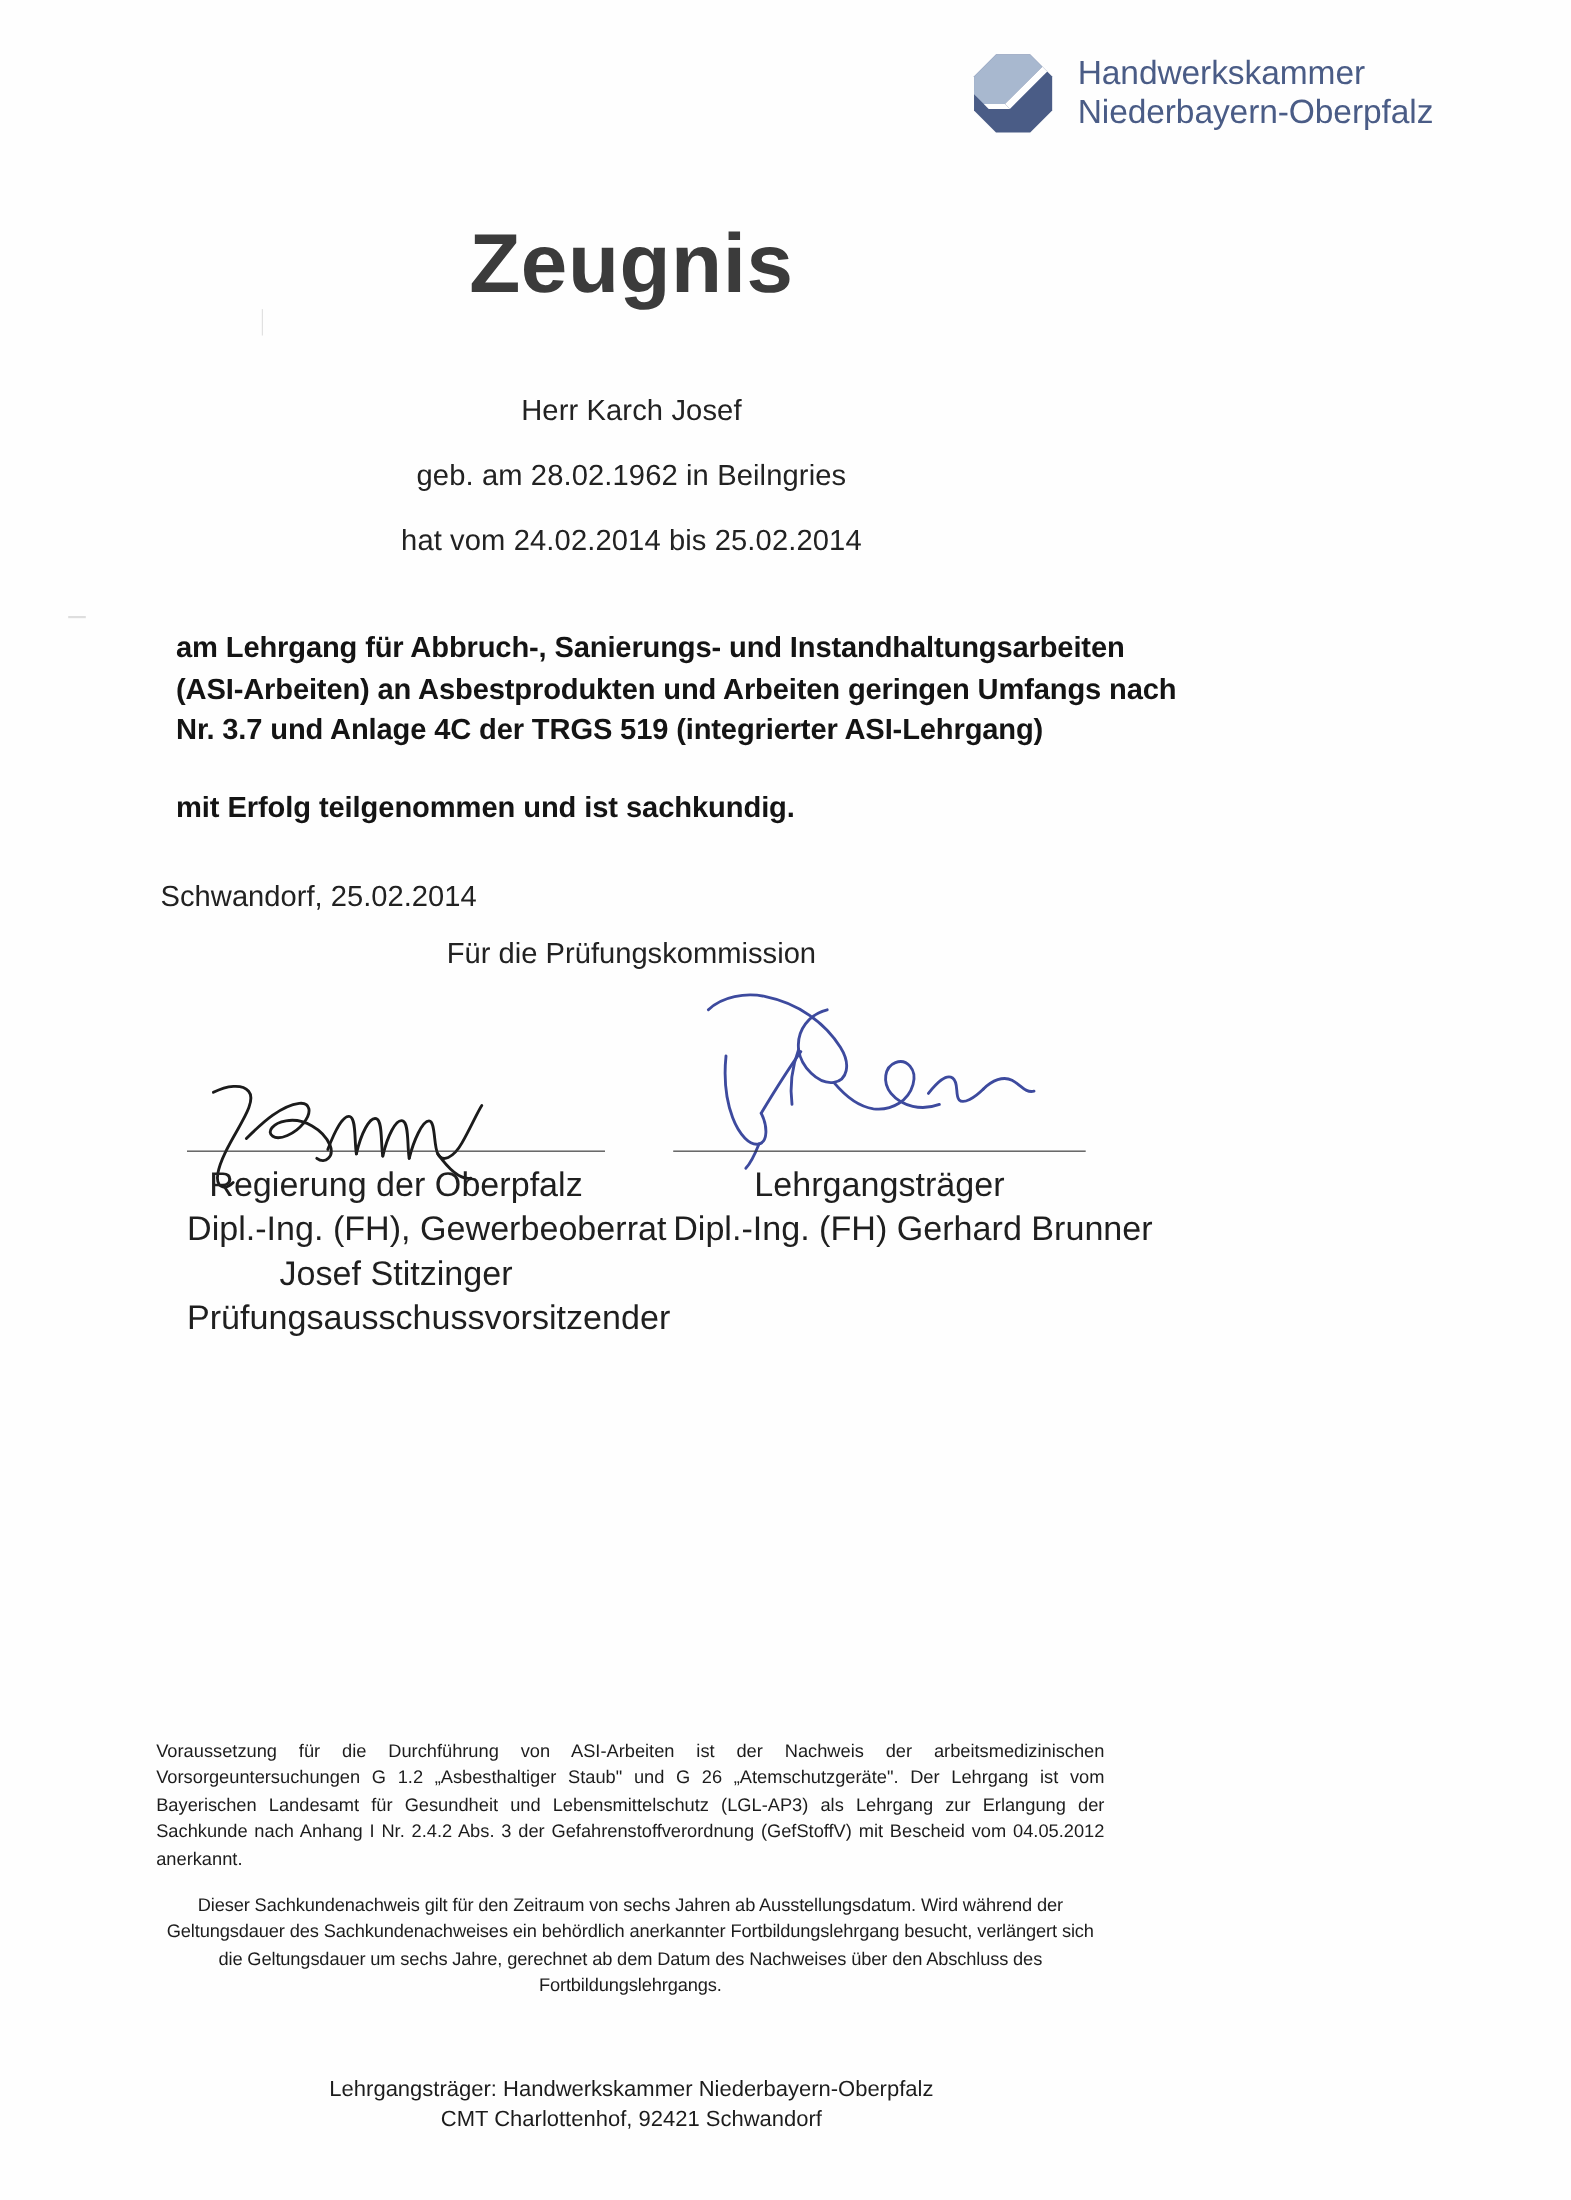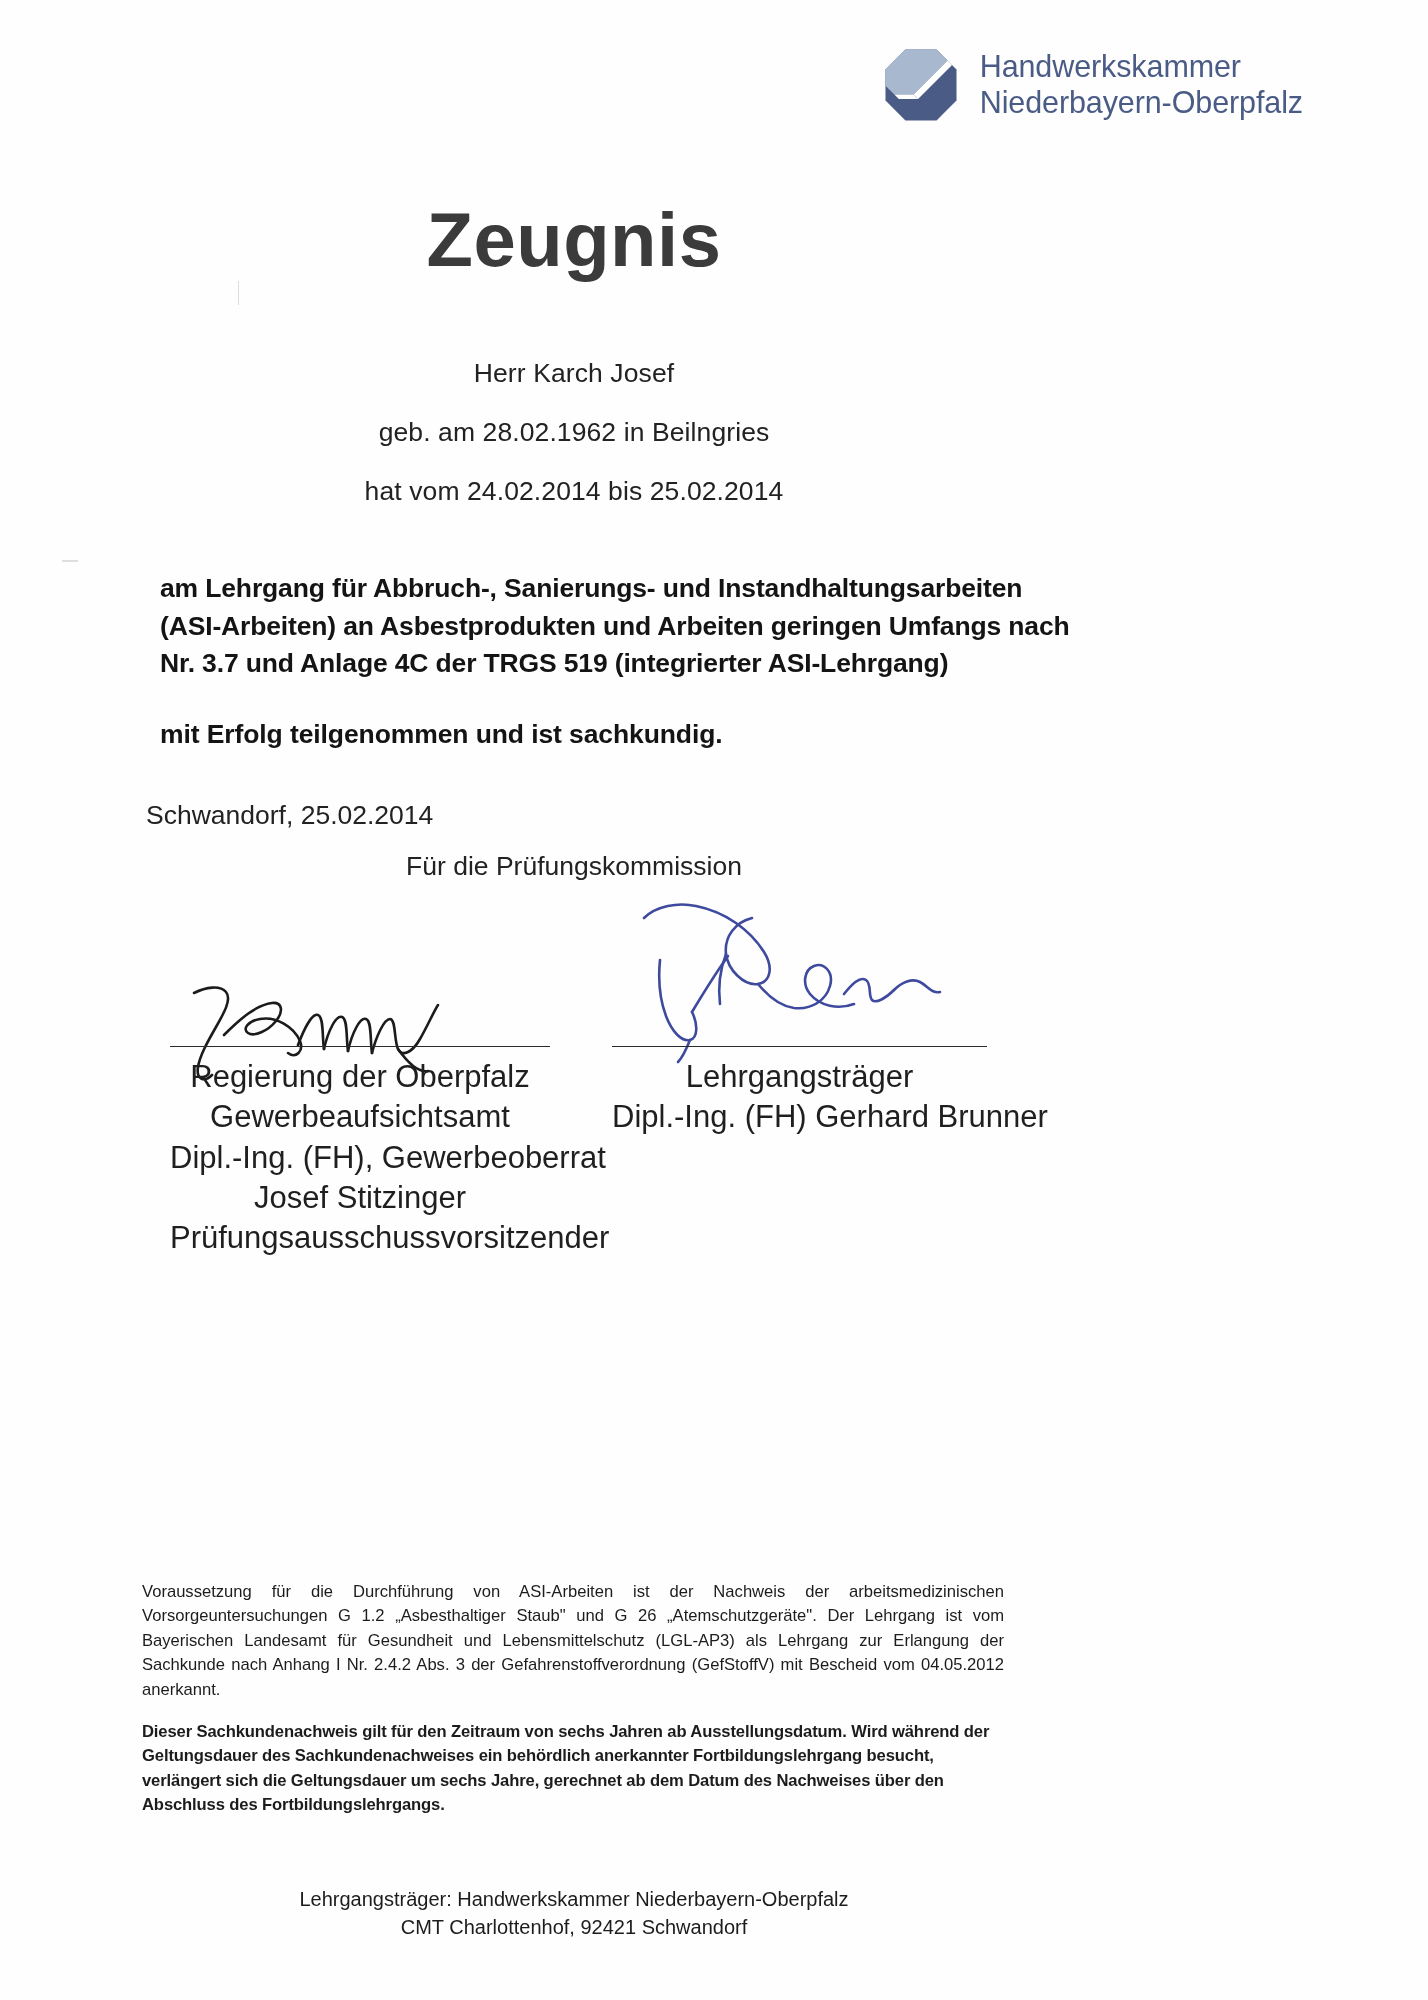--- a/index.html
+++ b/index.html
@@ -164,22 +164,22 @@
   }
   .fineprint p {
     margin: 0 0 18px 0;
     font-size: 16.6px;
     line-height: 1.47;
     color: #1c1c1c;
     text-align: justify;
     text-justify: inter-word;
   }
   .fineprint p.bold {
-    font-weight: bold;
-    text-align: left;
+    font-weight: normal;
+    text-align: center;
     letter-spacing: -0.12px;
   }
 
   
   .footer {
     position: absolute;
     top: 1885px;
     left: 0;
     right: 0;
     text-align: center;
@@ -265,21 +265,20 @@
           <path d="M96,54 C90,70 88,88 90,104"></path>
           <path d="M60,140 C56,150 52,158 48,162"></path>
         </g>
       </svg>
     </div>
   </div>
 
   <div class="sig-col left">
     <div class="sig-rule"></div>
     <div class="sname">Regierung der Oberpfalz</div>
-    <div class="sname">Gewerbeaufsichtsamt</div>
     <div class="sname">Dipl.-Ing. (FH), Gewerbeoberrat</div>
     <div class="sname">Josef Stitzinger</div>
     <div class="sname">Prüfungsausschussvorsitzender</div>
   </div>
 
   <div class="sig-col right">
     <div class="sig-rule"></div>
     <div class="sname">Lehrgangsträger</div>
     <div class="sname">Dipl.-Ing. (FH) Gerhard Brunner</div>
   </div>

